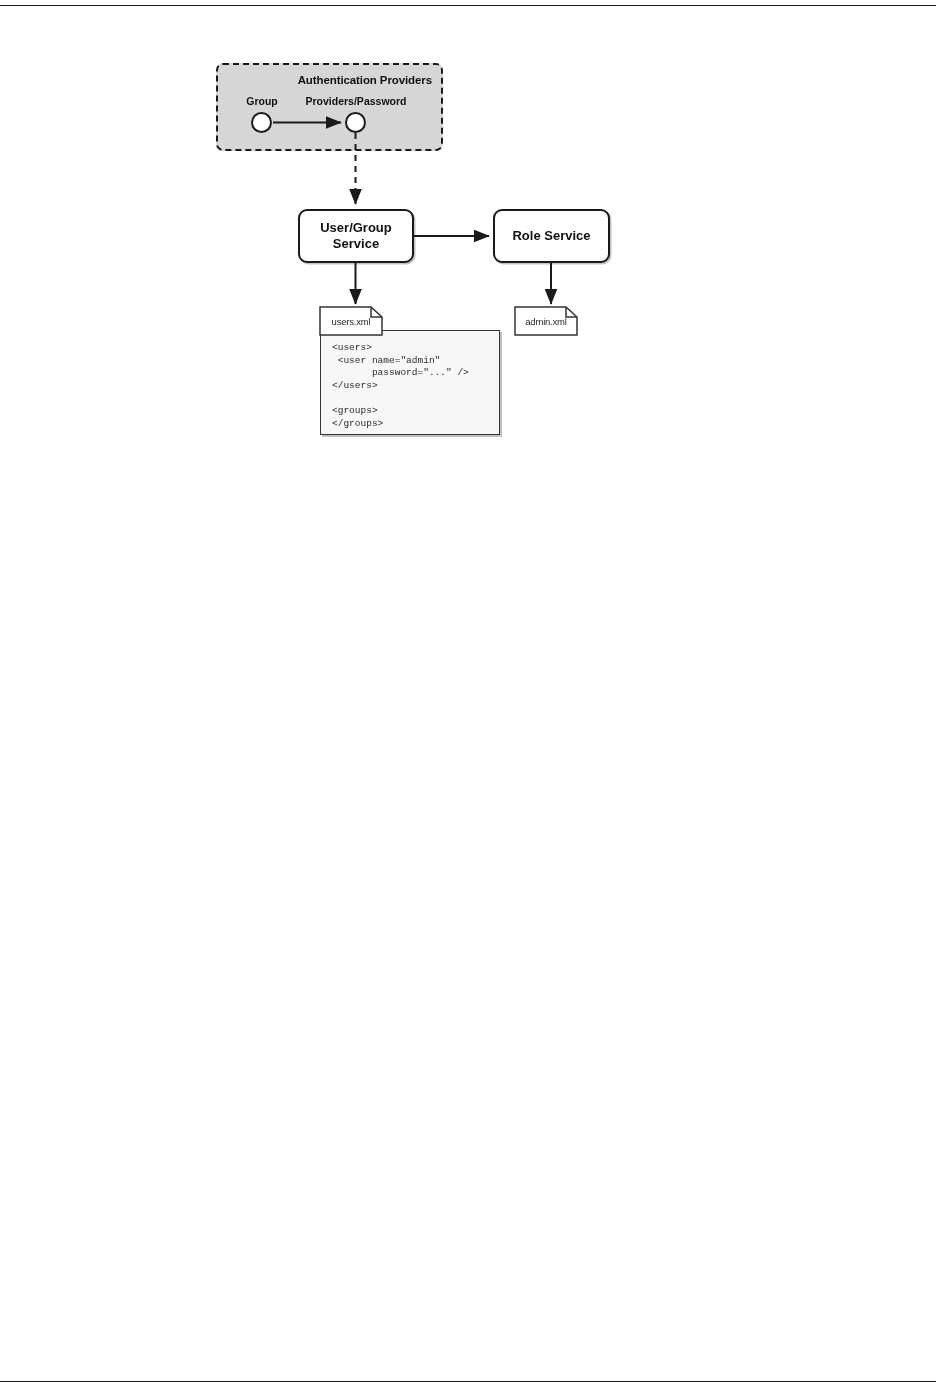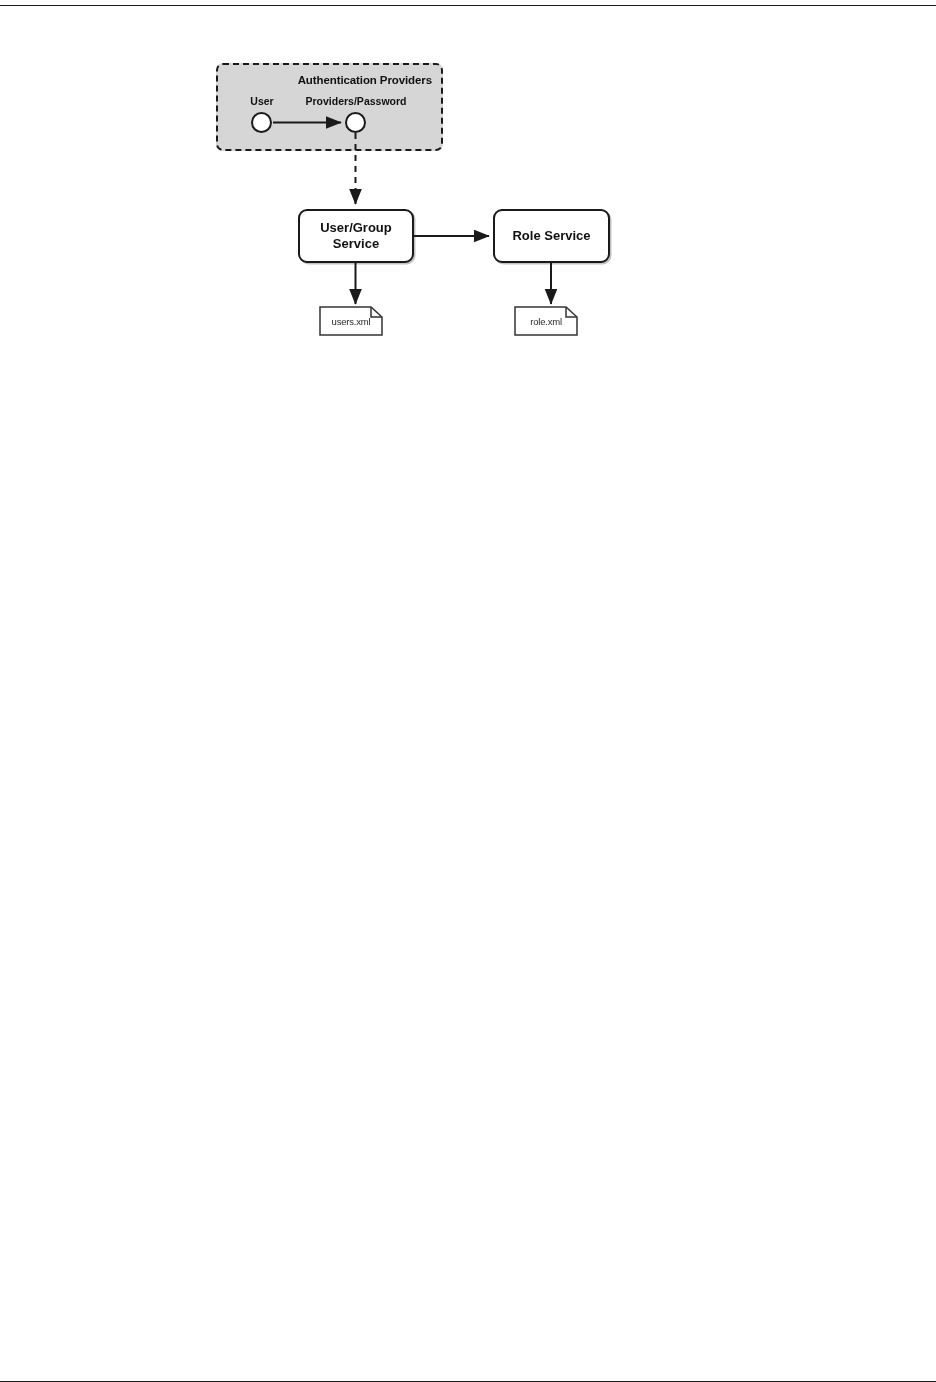--- a/index.html
+++ b/index.html
@@ -171,21 +171,21 @@
 
   <div class="page-rule" id="rule-top"></div>
   <div class="page-rule" id="rule-bottom"></div>
 
   <div id="diagram">
 
     <div id="auth-group">
       <div id="auth-group-title">Authentication Providers</div>
     </div>
 
-    <div class="node-label" id="label-root">User</div>
+    <div class="node-label" id="label-root">Group</div>
     <div class="node-label" id="label-userpass">Providers/Password</div>
 
     <div class="circle-node" id="circle-root"></div>
     <div class="circle-node" id="circle-userpass"></div>
 
     <div class="service-box" id="svc-role">
       <span>Role Service</span>
     </div>
 
     <div class="service-box" id="svc-usergroup">
@@ -214,24 +214,33 @@
     </svg>
 
     <div class="doc-tab" id="doc-tab-users">
       <svg width="64" height="30" viewBox="0 0 64 30">
         <path d="M1,1 L52,1 L63,11 L63,29 L1,29 Z" fill="#ffffff" stroke="#333333" stroke-width="1.5" stroke-linejoin="miter"></path>
         <path d="M52,1 L52,11 L63,11" fill="none" stroke="#333333" stroke-width="1.5"></path>
       </svg>
       <div class="doc-tab-label">users.xml</div>
     </div>
 
+    <div class="code-panel" id="code-users">
+      <pre class="code-text">&lt;users&gt;
+ &lt;user name="admin"
+       password="..." /&gt;
+&lt;/users&gt;
+
+&lt;groups&gt;
+&lt;/groups&gt;</pre>
+    </div>
 
     <div class="doc-tab" id="doc-tab-roles">
       <svg width="64" height="30" viewBox="0 0 64 30">
         <path d="M1,1 L52,1 L63,11 L63,29 L1,29 Z" fill="#ffffff" stroke="#333333" stroke-width="1.5" stroke-linejoin="miter"></path>
         <path d="M52,1 L52,11 L63,11" fill="none" stroke="#333333" stroke-width="1.5"></path>
       </svg>
-      <div class="doc-tab-label">role.xml</div>
+      <div class="doc-tab-label">admin.xml</div>
     </div>
 
 
   </div>
 </div>
 
 </body></html>

